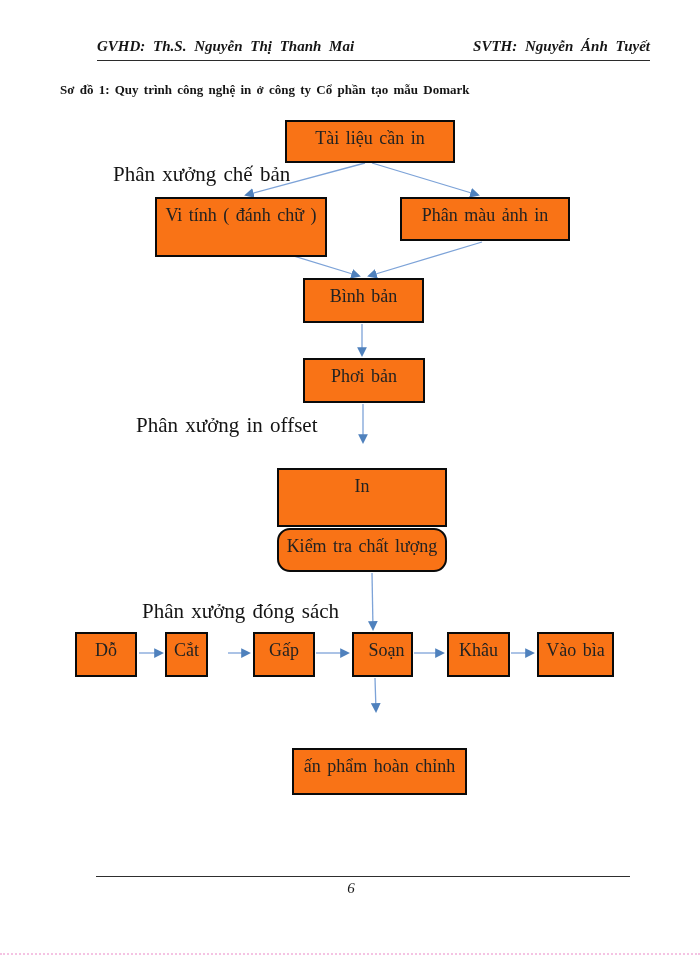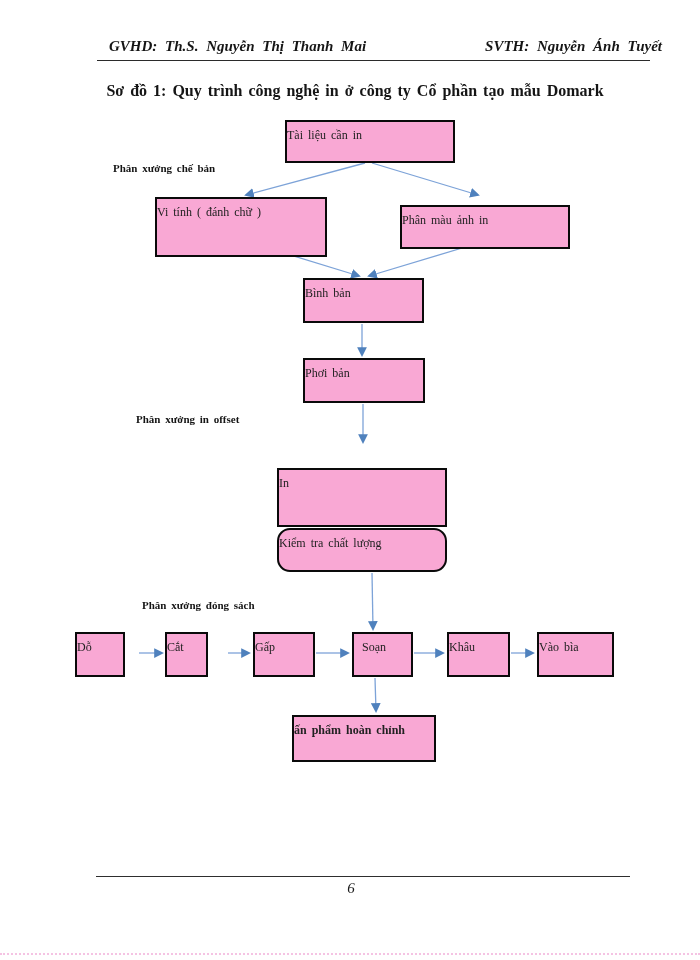--- a/index.html
+++ b/index.html
@@ -3,37 +3,37 @@
 <meta charset="utf-8">
 <style>
   * { margin: 0; padding: 0; box-sizing: border-box; }
   html, body { width: 700px; height: 960px; background: #ffffff; overflow: hidden; }
   body { position: relative; font-family: "Liberation Serif", "DejaVu Serif", serif; color: #111; }
 
   .page { position: absolute; inset: 0; }
 
   
   .header-row { position: absolute; left: 97px; top: 38px; width: 553px;
-    display: flex; justify-content: space-between; align-items: flex-end; margin-left: 12px; }
+    display: flex; justify-content: space-between; align-items: flex-end; }
   .header-text { font-style: italic; font-weight: bold; font-size: 15px;
     word-spacing: 4px; color: #151515; }
   .header-rule { position: absolute; left: 97px; top: 60px; width: 553px;
     border-top: 1.8px solid #2b2b2b; }
 
   
   .doc-title { position: absolute; left: 60px; top: 82px; width: 590px;
-    text-align: center; font-weight: bold; font-size: 16px; word-spacing: 2px; color: #151515; }
+    font-weight: bold; font-size: 13px; word-spacing: 2px; color: #151515; }
 
   
   #diagram { position: absolute; inset: 0; }
   #connector-layer { position: absolute; left: 0; top: 0; width: 700px; height: 960px; }
-  .flow-node { position: absolute; background: #f9a8d4; border: 2.5px solid #0a0a0a;
-    display: flex; justify-content: flex-start; align-items: flex-start;
-    padding-top: 6px; font-size: 12px; color: #222; word-spacing: 2px; }
-  .section-label { position: absolute; font-weight: bold; font-size: 11px;
+  .flow-node { position: absolute; background: #f97316; border: 2.5px solid #0a0a0a;
+    display: flex; justify-content: center; align-items: flex-start;
+    padding-top: 6px; font-size: 18px; color: #222; word-spacing: 2px; }
+  .section-label { position: absolute; font-weight: normal; font-size: 21px;
     color: #141414; word-spacing: 2px; white-space: nowrap; }
 
   
   .footer-rule { position: absolute; left: 96px; top: 876px; width: 534px;
     border-top: 1.8px solid #2e2e2e; }
   .page-number { position: absolute; left: 96px; top: 880px; width: 510px;
     text-align: center; font-size: 15px; font-style: italic; color: #1a1a1a; }
   .bottom-artifact { position: absolute; left: 0; top: 953px; width: 700px;
     border-top: 2px dotted #f3b5dd; opacity: .8; }
 </style>
@@ -71,54 +71,54 @@
         <line x1="414" y1="653" x2="443" y2="653" stroke="#7da3d8" stroke-width="1.3" marker-end="url(#arrowhead)"></line>
         <line x1="511" y1="653" x2="533" y2="653" stroke="#7da3d8" stroke-width="1.3" marker-end="url(#arrowhead)"></line>
         <line x1="375" y1="678" x2="376" y2="711" stroke="#7da3d8" stroke-width="1.3" marker-end="url(#arrowhead)"></line>
       </svg>
   <div class="flow-node" style="left: 285px; top: 120px; width: 170px; height: 43px; border-color: rgb(10, 10, 10);">
         <span>Tài liệu cần in</span>
       </div>
       <div class="flow-node" style="left: 155px; top: 197px; width: 172px; height: 60px; border-color: rgb(10, 10, 10);">
         <span>Vi tính ( đánh chữ )</span>
       </div>
-      <div class="flow-node" style="left: 400px; top: 197px; width: 170px; height: 44px; border-color: rgb(10, 10, 10); margin-top: 8px;">
+      <div class="flow-node" style="left: 400px; top: 197px; width: 170px; height: 44px; border-color: rgb(10, 10, 10);">
         <span>Phân màu ảnh in</span>
       </div>
       <div class="flow-node" style="left: 303px; top: 278px; width: 121px; height: 45px; border-color: rgb(10, 10, 10);">
         <span>Bình bản</span>
       </div>
       <div class="flow-node" style="left: 303px; top: 358px; width: 122px; height: 45px; border-color: rgb(10, 10, 10);">
         <span>Phơi bản</span>
       </div>
       <div class="flow-node" style="left: 277px; top: 468px; width: 170px; height: 59px; border-color: rgb(10, 10, 10);">
         <span>In</span>
       </div>
       <div class="flow-node" style="left: 277px; top: 528px; width: 170px; height: 44px; border-color: rgb(10, 10, 10); border-radius: 13px;">
         <span>Kiểm tra chất lượng</span>
       </div>
-      <div class="flow-node" style="left: 75px; top: 632px; width: 50px; height: 45px; border-color: rgb(10, 10, 10);">
+      <div class="flow-node" style="left: 75px; top: 632px; width: 62px; height: 45px; border-color: rgb(10, 10, 10);">
         <span>Dỗ</span>
       </div>
       <div class="flow-node" style="left: 165px; top: 632px; width: 43px; height: 45px; border-color: rgb(10, 10, 10);">
         <span>Cắt</span>
       </div>
       <div class="flow-node" style="left: 253px; top: 632px; width: 62px; height: 45px; border-color: rgb(10, 10, 10);">
         <span>Gấp</span>
       </div>
       <div class="flow-node" style="left: 352px; top: 632px; width: 61px; height: 45px; border-color: rgb(10, 10, 10); padding-left: 8px;">
         <span>Soạn</span>
       </div>
       <div class="flow-node" style="left: 447px; top: 632px; width: 63px; height: 45px; border-color: rgb(10, 10, 10);">
         <span>Khâu</span>
       </div>
       <div class="flow-node" style="left: 537px; top: 632px; width: 77px; height: 45px; border-color: rgb(10, 10, 10);">
         <span>Vào bìa</span>
       </div>
-      <div class="flow-node" style="left: 292px; top: 715px; width: 144px; height: 47px; border-color: rgb(10, 10, 10); font-weight: bold;">
+      <div class="flow-node" style="left: 292px; top: 748px; width: 175px; height: 47px; border-color: rgb(10, 10, 10);">
         <span>ấn phẩm hoàn chỉnh</span>
       </div>
       <div class="section-label" style="left: 113px; top: 162px;">Phân xưởng chế bản</div>
       <div class="section-label" style="left: 136px; top: 413px;">Phân xưởng in  offset</div>
       <div class="section-label" style="left: 142px; top: 599px;">Phân xưởng đóng sách</div>
     </div>
 
   <div class="footer-rule"></div>
   <div class="page-number">6</div>
   <div class="bottom-artifact"></div>

